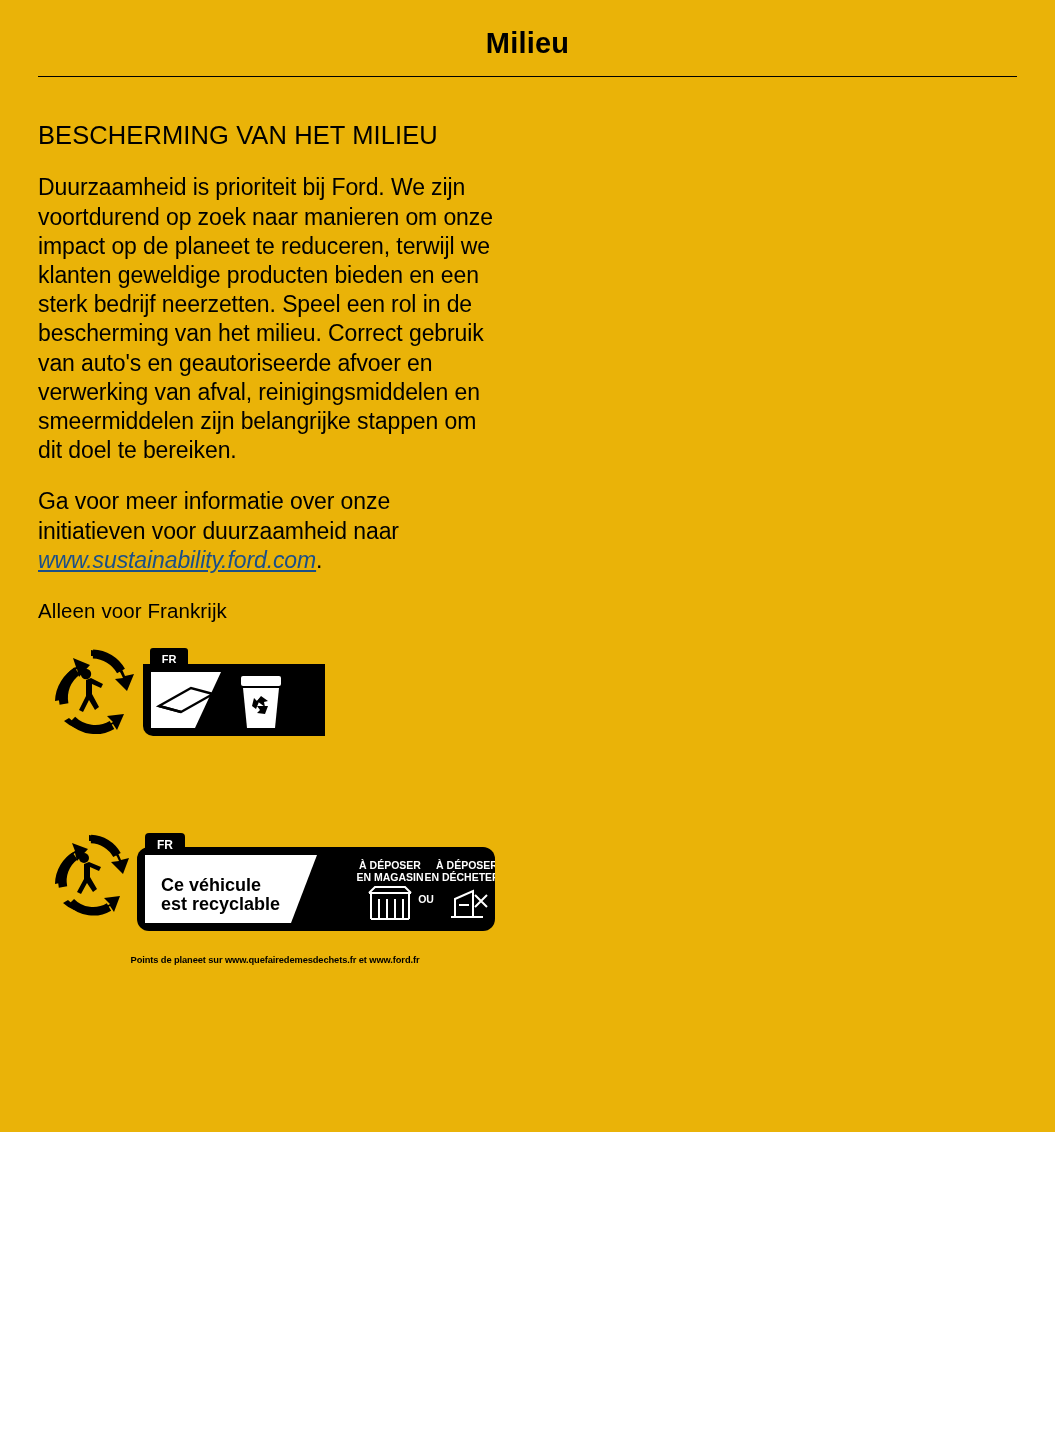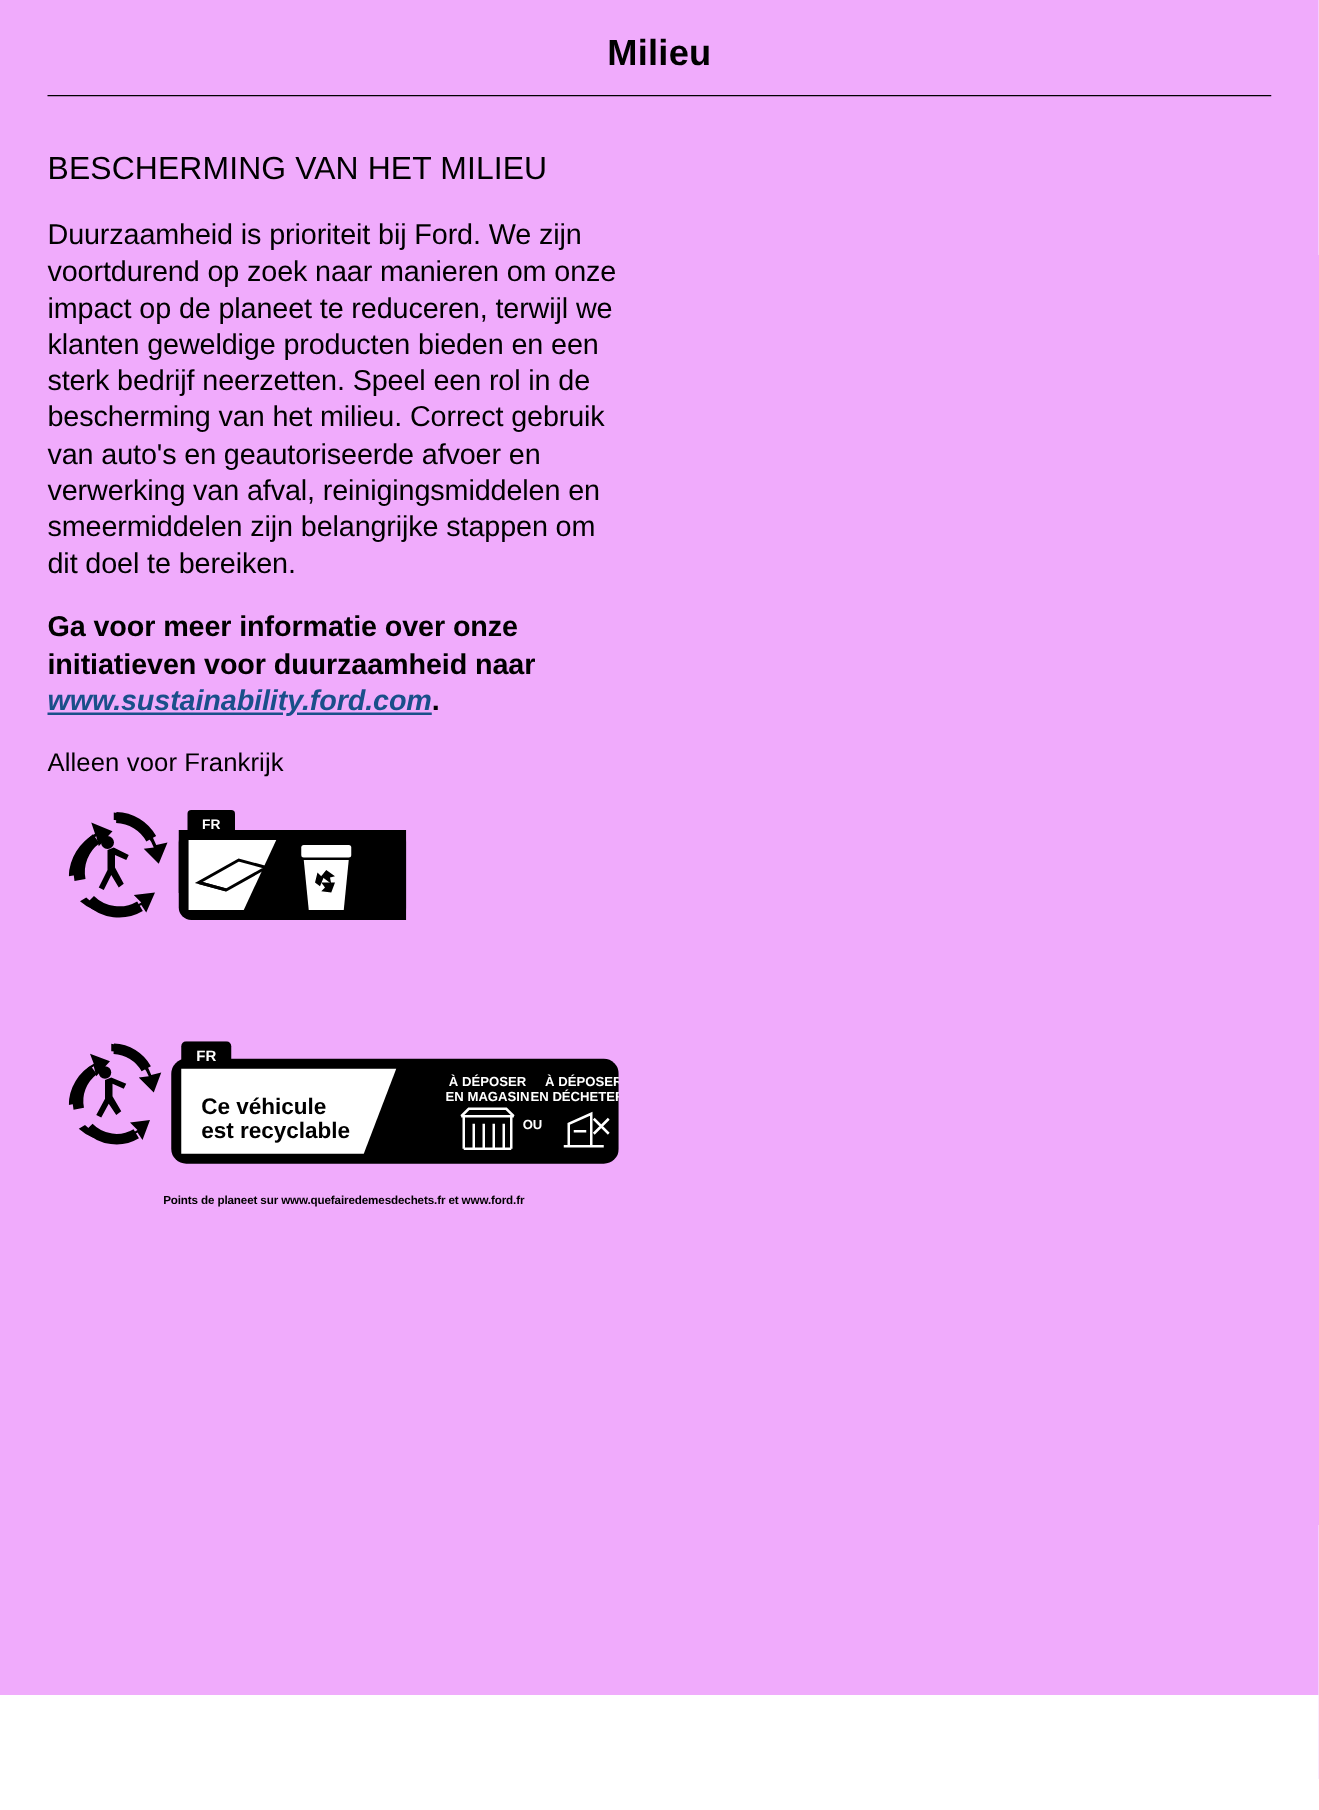--- a/index.html
+++ b/index.html
@@ -3,23 +3,23 @@
 <meta charset="utf-8">
 <style>
   html, body {
     margin: 0;
     padding: 0;
     background: #ffffff;
   }
   .page {
     position: relative;
     width: 1055px;
-    height: 1356px;
+    height: 1132px;
     margin: 0 auto;
-    background: #f0abfc;
+    background: #eab308;
     font-family: "Liberation Sans", sans-serif;
     color: #000000;
     box-sizing: border-box;
     overflow: hidden;
   }
 
   
   .page-header {
     position: absolute;
     left: 38px;
@@ -55,21 +55,21 @@
     font-weight: normal;
     line-height: 1.23;
     letter-spacing: 0.1px;
   }
   p.body-text {
     margin: 0 0 22px 0;
     font-size: 23px;
     line-height: 1.27;
     letter-spacing: -0.1px;
   }
-  p.body-text:last-of-type { margin-bottom: 0; font-weight: bold; }
+  p.body-text:last-of-type { margin-bottom: 0; }
   a.weblink {
     color: #1a4f8a;
     font-style: italic;
     text-decoration: underline;
   }
   h2.sub-title {
     margin: 24px 0 0 0;
     font-size: 20.5px;
     font-weight: normal;
     letter-spacing: 0.1px;

